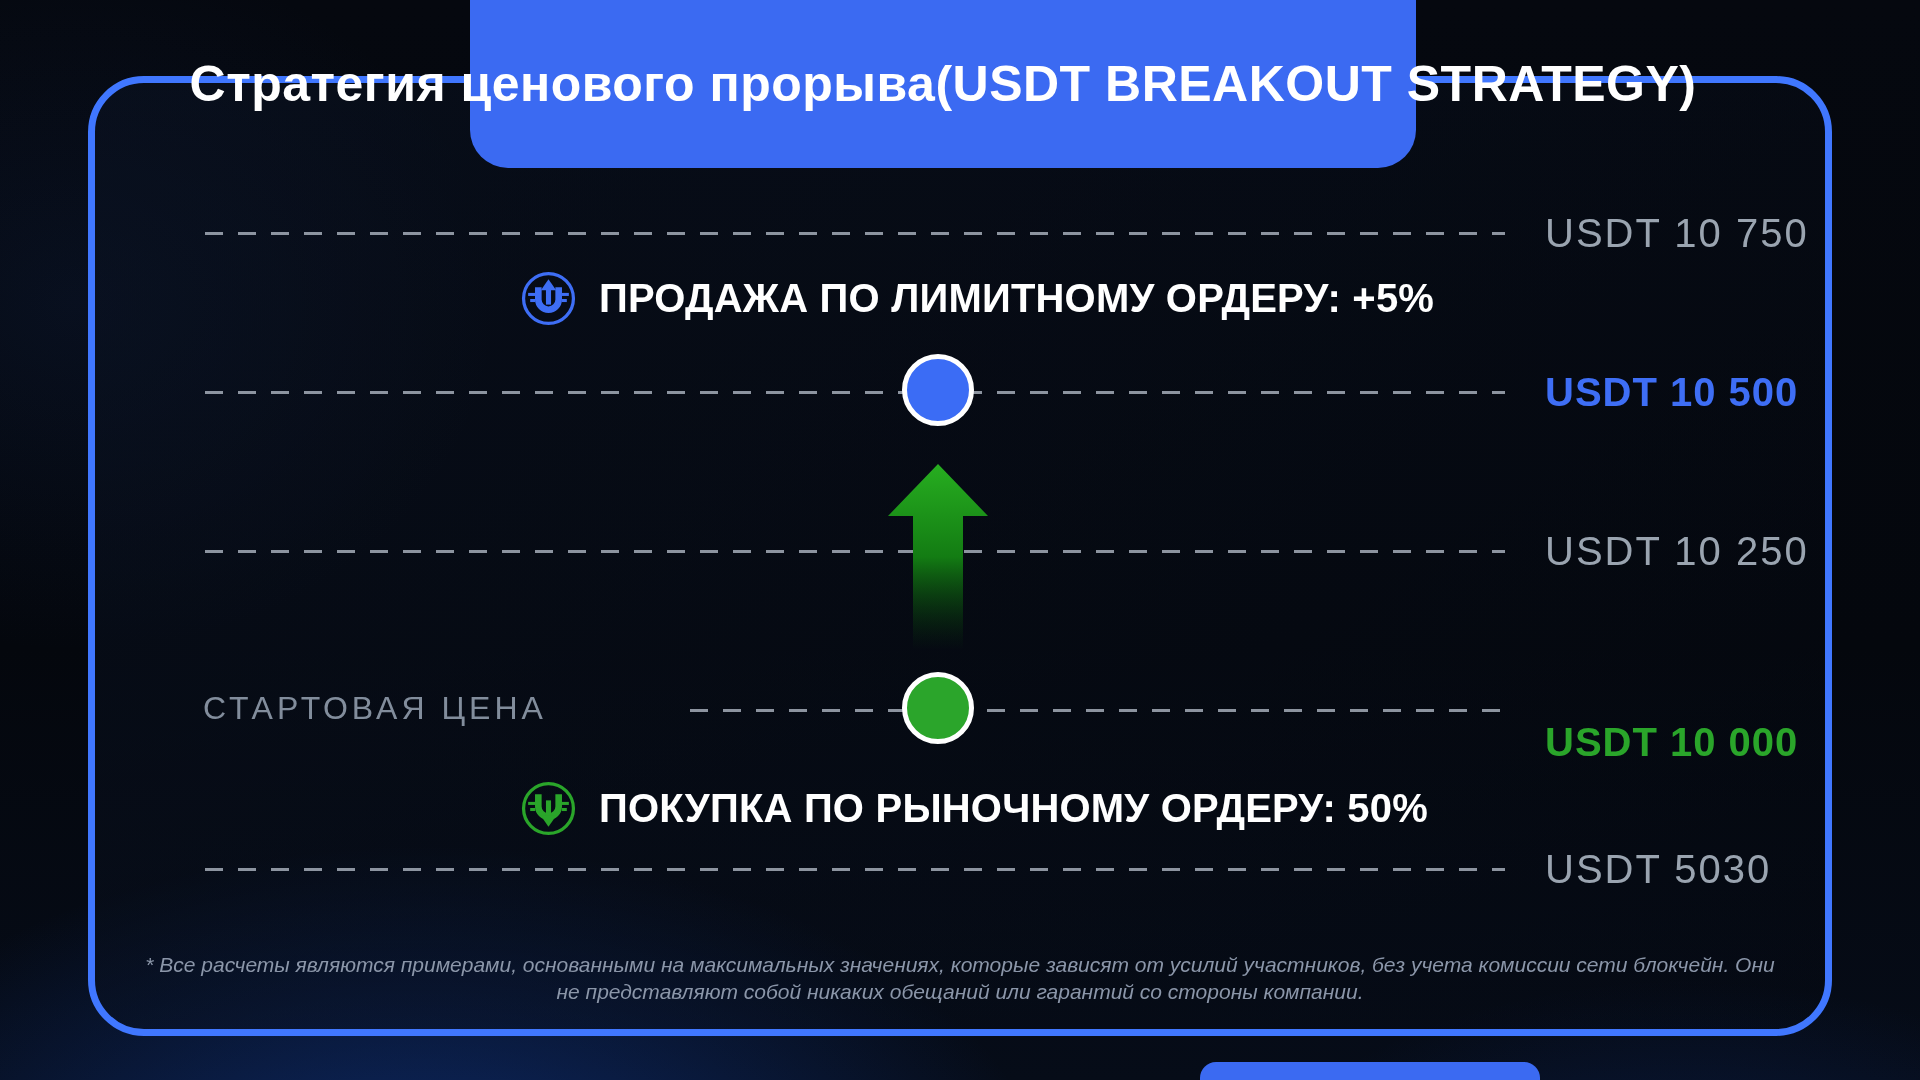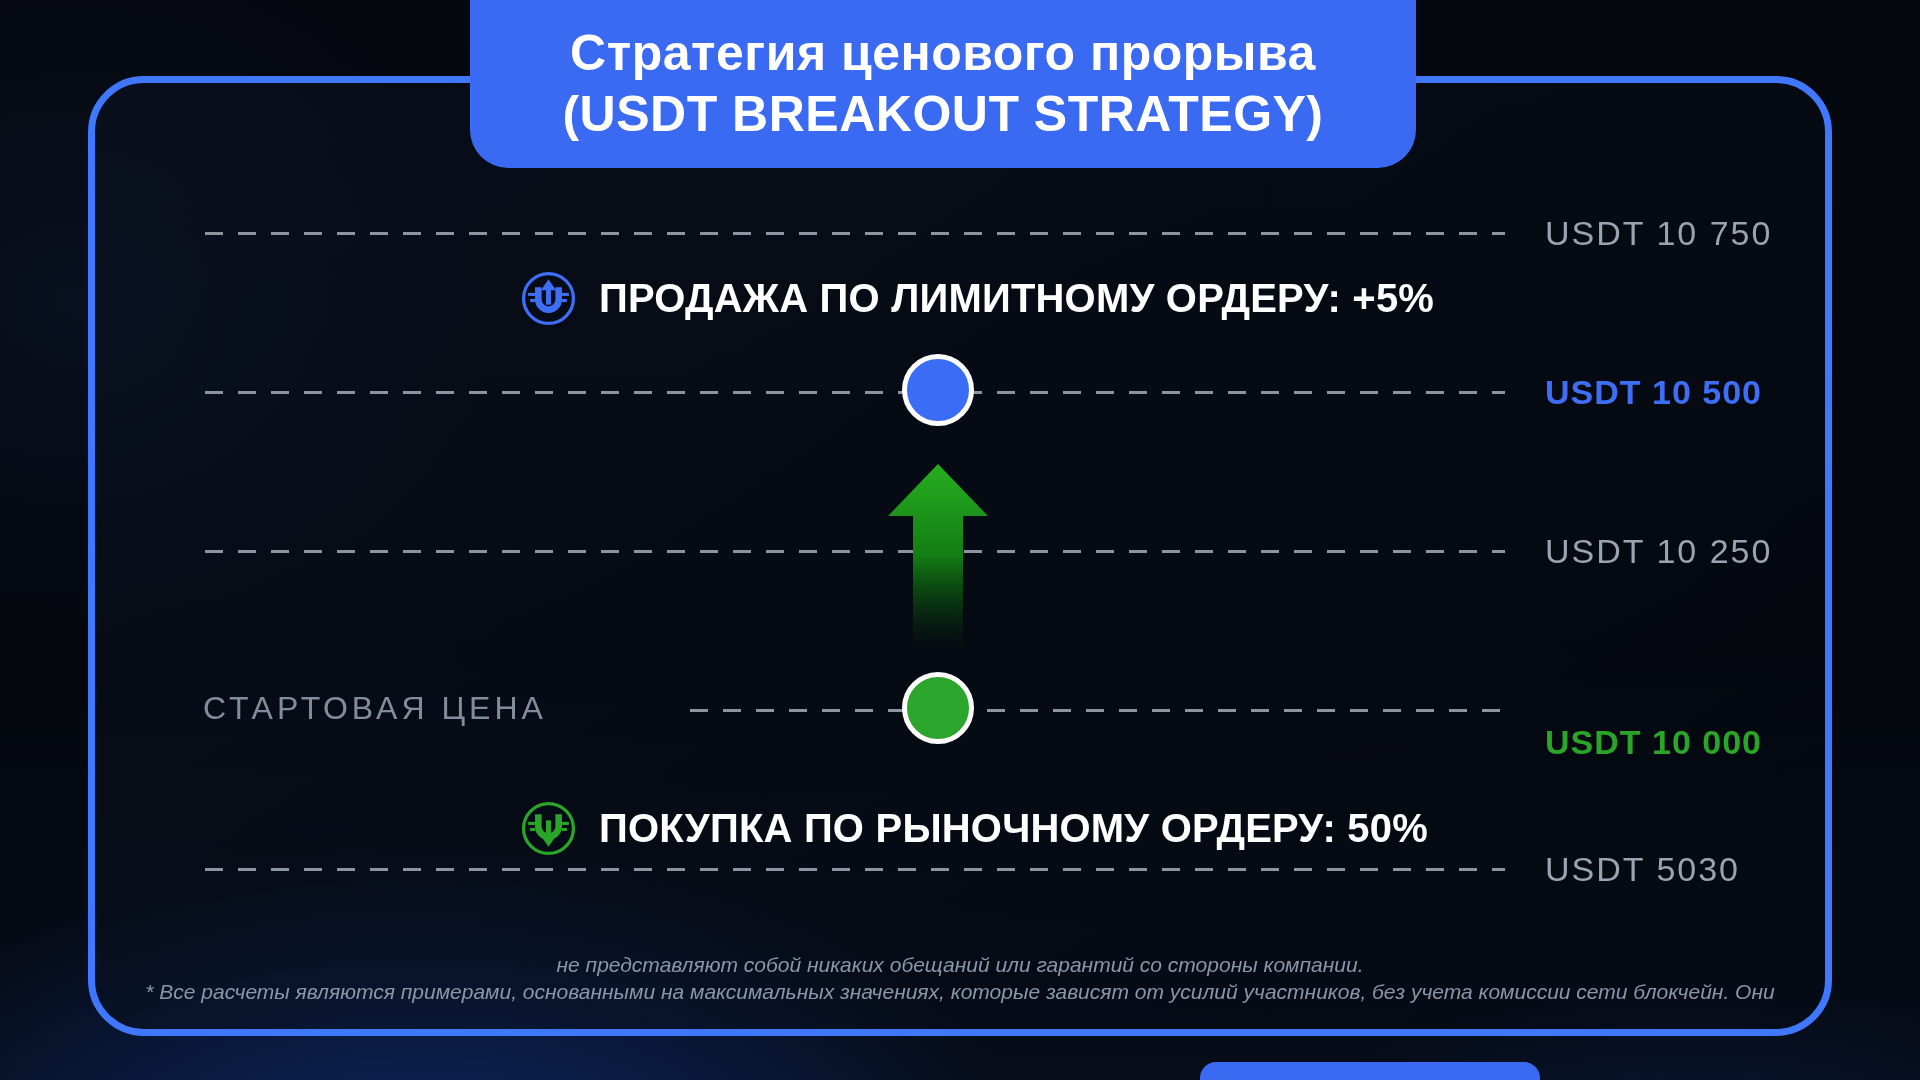--- a/index.html
+++ b/index.html
@@ -13,34 +13,34 @@
       linear-gradient(180deg,#05080f 0%,#04070d 60%,#060c18 100%);
   }
   .frame{
     position:absolute;left:88px;top:76px;width:1744px;height:960px;
     border:7px solid #4077ff;border-radius:56px;box-sizing:border-box;
     background:linear-gradient(145deg, rgba(10,18,34,.55), rgba(3,6,12,.2));
   }
   .title-tab{
     position:absolute;left:470px;top:0;width:946px;height:168px;
     background:#3b6af2;border-radius:0 0 38px 38px;
-    display:flex;flex-direction:column;align-items:center;justify-content:center;
+    display:flex;flex-direction:row;align-items:center;justify-content:center;
     z-index:6;
   }
   .title-tab .t-line{
     color:#ffffff;font-weight:700;font-size:50px;line-height:61px;letter-spacing:.5px;
     white-space:nowrap;
   }
   .price-row-line{
     position:absolute;height:3px;z-index:1;
     background:repeating-linear-gradient(90deg, rgba(164,172,184,.85) 0 18px, rgba(0,0,0,0) 18px 33px);
   }
   .price-label{
     position:absolute;left:1545px;width:360px;transform:translateY(-50%);
-    font-size:34px;color:#9aa4b0;letter-spacing:2px;white-space:nowrap;z-index:2;
+    font-size:40px;color:#9aa4b0;letter-spacing:2px;white-space:nowrap;z-index:2;
   }
   .price-label.blue{color:#3e6ef5;font-weight:700;letter-spacing:1px;}
   .price-label.green{color:#2aa52a;font-weight:700;letter-spacing:1px;margin-top:32px;}
   .start-price{
     position:absolute;left:203px;top:710px;transform:translateY(-54%);
     font-size:32px;color:#828d9c;letter-spacing:4px;white-space:nowrap;z-index:2;
   }
   .note{
     position:absolute;display:flex;align-items:center;gap:22px;z-index:4;
   }
@@ -100,21 +100,21 @@
       <line x1="28" y1="34" x2="28" y2="19" stroke="#3e6ef5" stroke-width="5"></line>
       <polygon points="28,9 20.5,20 35.5,20" fill="#3e6ef5"></polygon>
       <line x1="8" y1="24" x2="15" y2="24" stroke="#3e6ef5" stroke-width="3"></line>
       <line x1="10" y1="30" x2="15" y2="30" stroke="#3e6ef5" stroke-width="3"></line>
       <line x1="48" y1="24" x2="41" y2="24" stroke="#3e6ef5" stroke-width="3"></line>
       <line x1="46" y1="30" x2="41" y2="30" stroke="#3e6ef5" stroke-width="3"></line>
     </svg>
     <span class="note-text">ПРОДАЖА ПО ЛИМИТНОМУ ОРДЕРУ: +5%</span>
   </div>
 
-  <div class="note" style="left:520px;top:780px;height:57px;margin-top:20px;">
+  <div class="note" style="left:520px;top:780px;height:57px;">
     <svg class="icon-badge" width="57" height="57" viewBox="0 0 56 56">
       <circle cx="28" cy="28" r="24.5" fill="none" stroke="#2aa52a" stroke-width="3.2"></circle>
       <path d="M18 14 v12 a10 10 0 0 0 20 0 v-12" fill="none" stroke="#2aa52a" stroke-width="6.5" stroke-linejoin="round"></path>
       <line x1="28" y1="20" x2="28" y2="36" stroke="#2aa52a" stroke-width="5"></line>
       <polygon points="28,46 20.5,35 35.5,35" fill="#2aa52a"></polygon>
       <line x1="8" y1="23" x2="15" y2="23" stroke="#2aa52a" stroke-width="3"></line>
       <line x1="10" y1="29" x2="15" y2="29" stroke="#2aa52a" stroke-width="3"></line>
       <line x1="48" y1="23" x2="41" y2="23" stroke="#2aa52a" stroke-width="3"></line>
       <line x1="46" y1="29" x2="41" y2="29" stroke="#2aa52a" stroke-width="3"></line>
     </svg>
@@ -131,19 +131,19 @@
         </linearGradient>
       </defs>
       <polygon points="58,4 8,56 33,56 33,190 83,190 83,56 108,56" fill="url(#ag)"></polygon>
     </svg>
   </div>
 
   <div class="dot blue"></div>
   <div class="dot green"></div>
 
   <div class="disclaimer">
+    <div>* Все расчеты являются примерами, основанными на максимальных значениях, которые зависят от усилий участников, без учета комиссии сети блокчейн. Они</div>
     <div>не представляют собой никаких обещаний или гарантий со стороны компании.</div>
-    <div>* Все расчеты являются примерами, основанными на максимальных значениях, которые зависят от усилий участников, без учета комиссии сети блокчейн. Они</div>
   </div>
 
   <div class="bottom-tab"></div>
 
 </div>
 
 </body></html>

